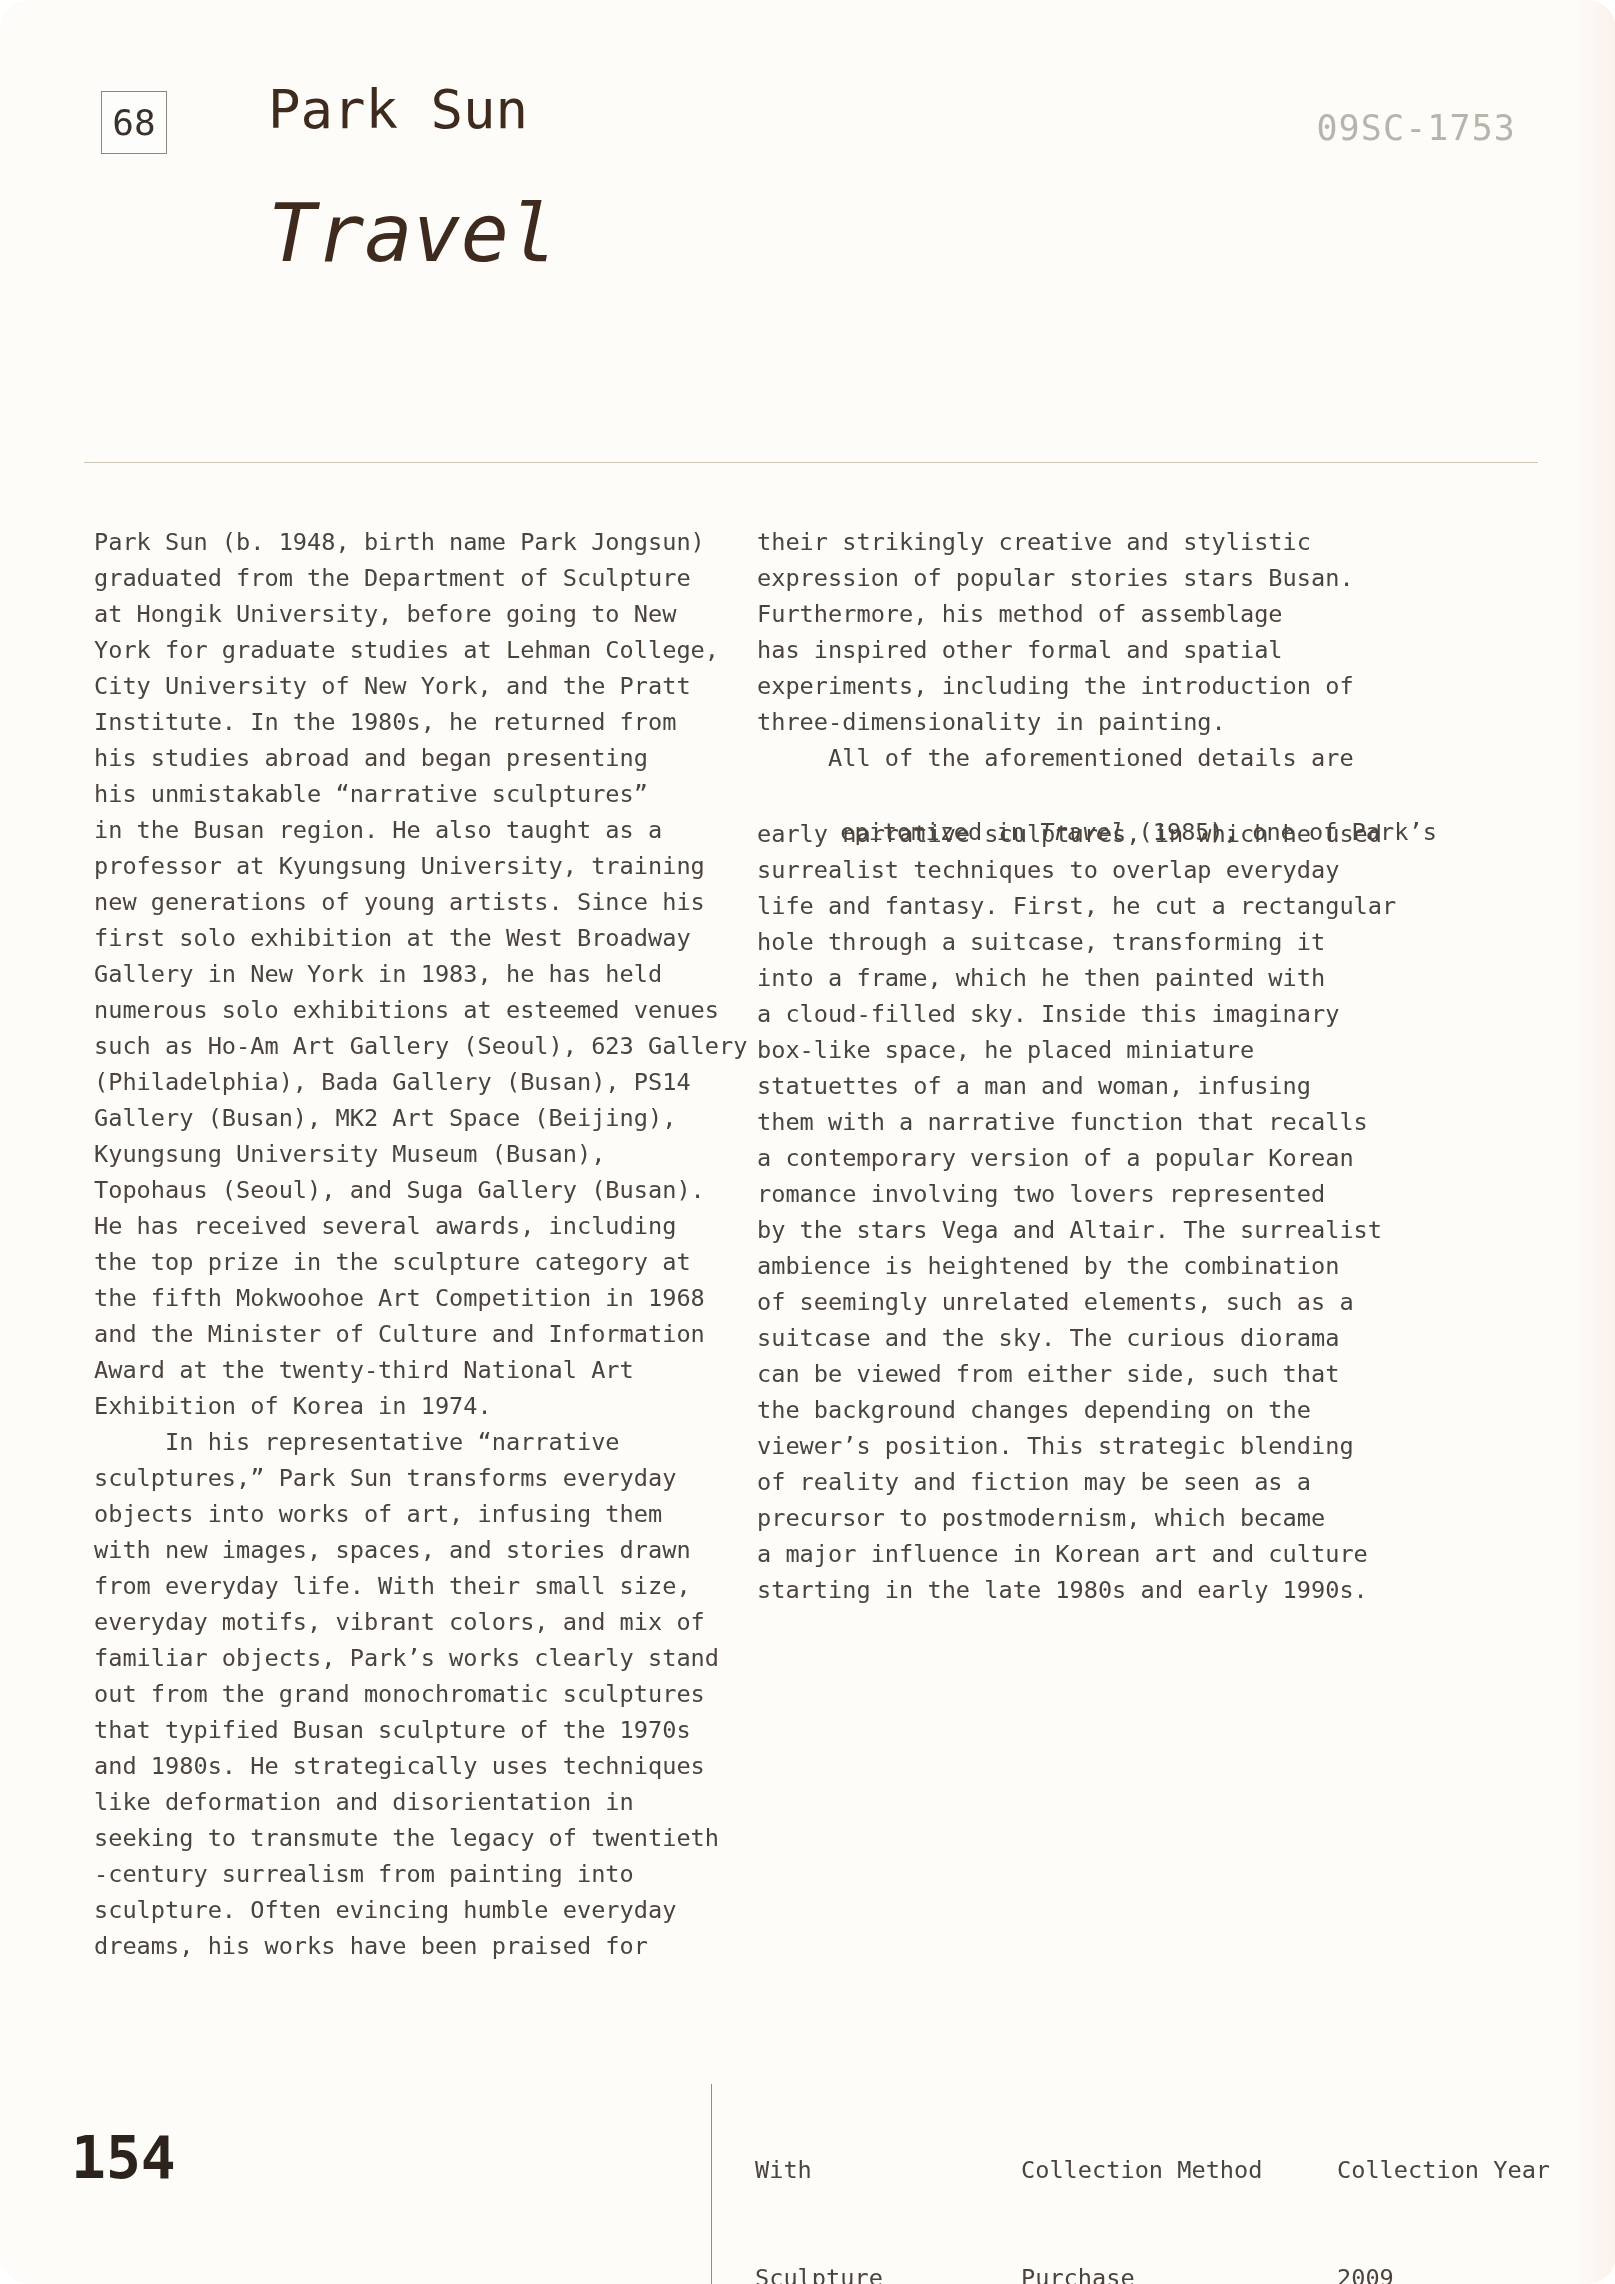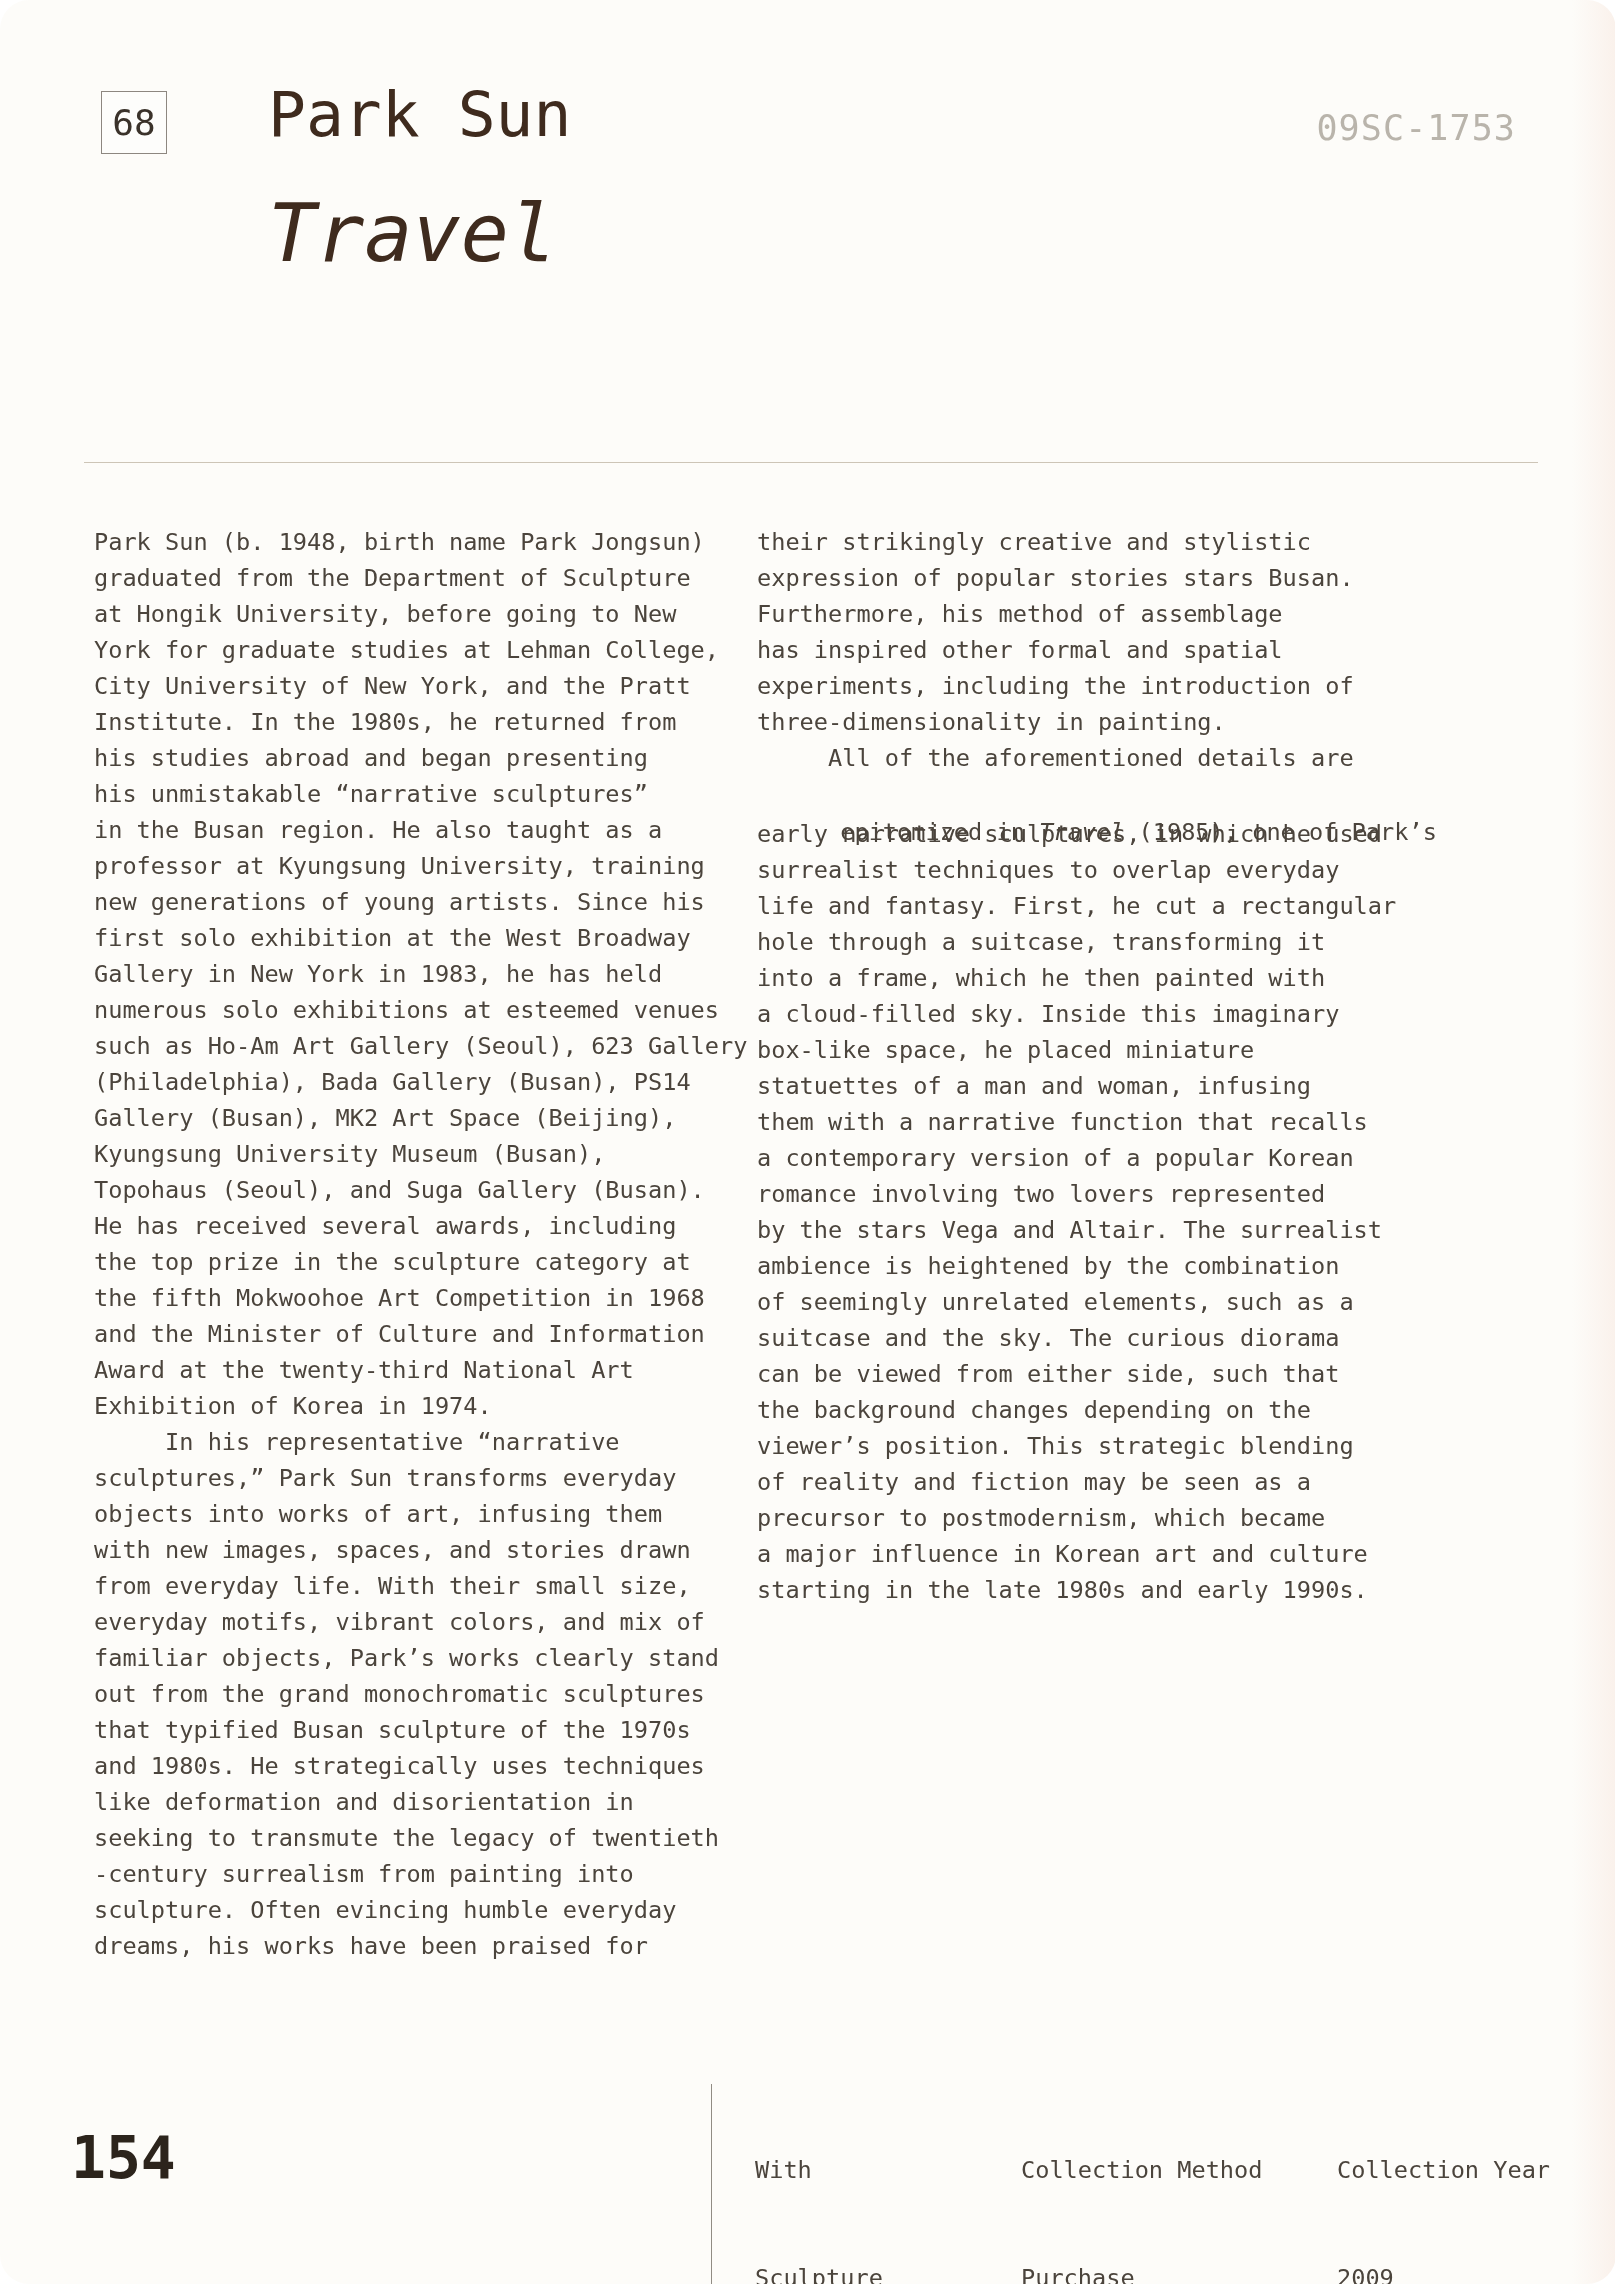--- a/index.html
+++ b/index.html
@@ -18,21 +18,21 @@
   .badge {
     position: absolute; left: 101px; top: 91px;
     width: 64px; height: 61px;
     border: 1.1px solid #8d8780;
     display: flex; align-items: center; justify-content: center;
     font-size: 36px; color: #3a322a;
     background: #fdfdfb;
   }
   .artist-title {
     position: absolute; left: 268px; top: 83px;
-    font-size: 63px; line-height: 1;
+    font-size: 54px; line-height: 1;
     color: #3f2b1e; white-space: pre;
   }
   .work-title {
     position: absolute; left: 268px; top: 194px;
     font-size: 80px; line-height: 1;
     font-style: italic;
     color: #3f2b1e; white-space: pre;
   }
   .code {
     position: absolute; right: 100px; top: 108px;

